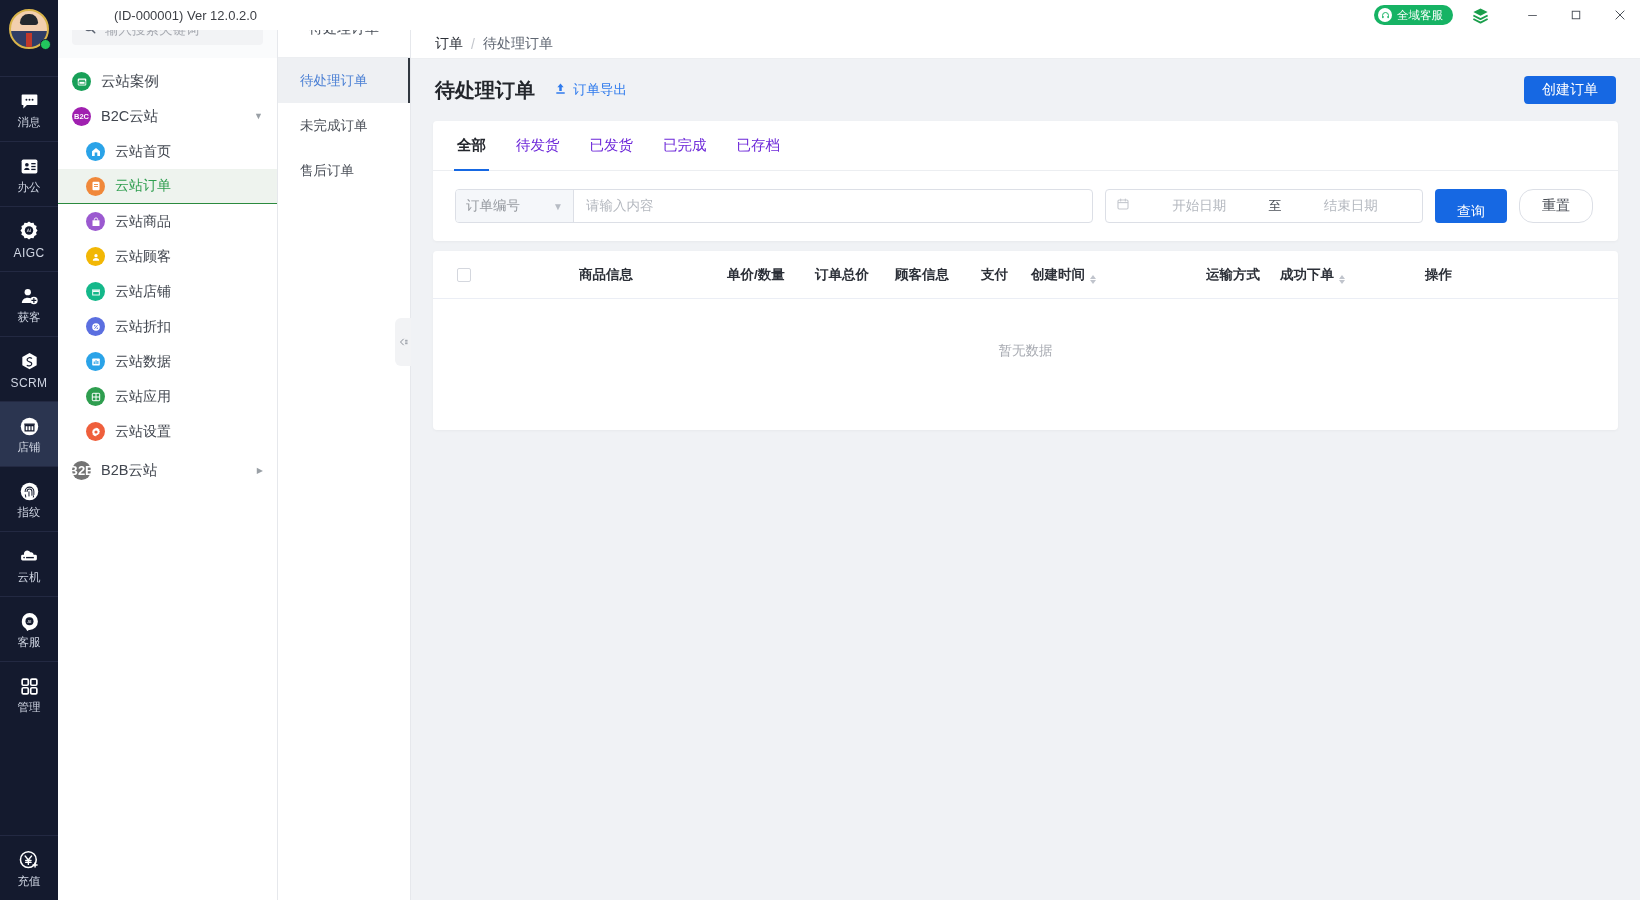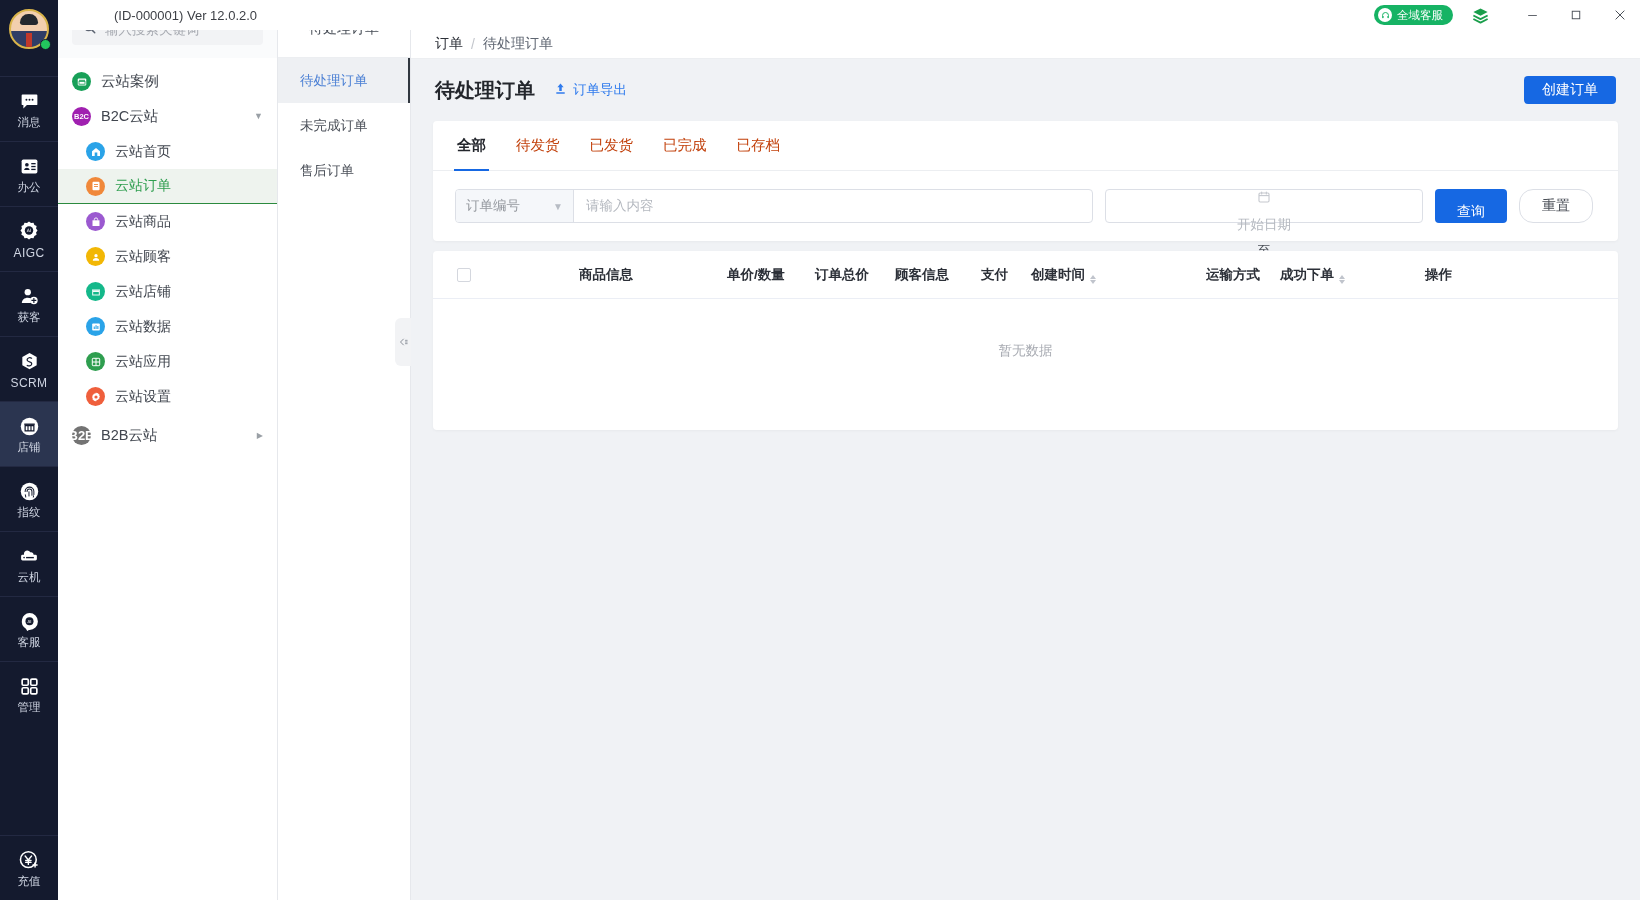--- a/index.html
+++ b/index.html
@@ -264,21 +264,21 @@
   }
   .tabs {
     height: 50px;
     display: flex; align-items: stretch;
     padding: 0 24px;
     border-bottom: 1px solid #eceef1;
     gap: 30px;
   }
   .tab {
     display: flex; align-items: center;
-    font-size: 14.5px; color: #c2410c;
+    font-size: 14.5px; color: #6d28d9;
     cursor: pointer;
     position: relative;
   }
   .tab.active { color: #23262c; font-weight: bold; }
   .tab.active::after {
     content: ""; position: absolute;
     left: -3px; right: -3px; bottom: -1px; height: 2.5px;
     background: #1668e3;
   }
 
@@ -311,21 +311,20 @@
     cursor: text;
   }
   .daterange {
     display: flex; align-items: center;
     border: 1px solid #dcdfe6; border-radius: 4px;
     height: 34px;
     width: 318px;
     padding: 0 10px; gap: 8px;
     background: #fff;
     cursor: pointer;
-    flex-direction: column;
   }
   .dr-ph { font-size: 13.5px; color: #b4b8bf; flex: 1 1 auto; text-align:center; }
   .dr-sep { font-size: 13px; color: #4a4f57; }
   .btn-query {
     background: #1668e3; color: #fff;
     border: 0; border-radius: 4px;
     height: 34px; padding: 14px 22px;
     font-size: 14px; cursor: pointer;
     font-family: "Liberation Sans", sans-serif;
   }
@@ -604,20 +603,31 @@
       <div class="tree-node child">
         <span class="node-icon" style="background:#14b88a">
           <svg width="12" height="12" viewBox="0 0 24 24">
               <rect x="4" y="7" width="16" height="2.6" fill="#fff"></rect>
               <rect x="5.4" y="11" width="13.2" height="7" fill="none" stroke="#fff" stroke-width="1.9"></rect>
             </svg>
         </span>
         <span>云站店铺</span>
       </div>
 
+      <div class="tree-node child">
+        <span class="node-icon" style="background:#5b6fe0">
+          <svg width="12" height="12" viewBox="0 0 24 24">
+              <circle cx="12" cy="12" r="7.6" fill="#fff"></circle>
+              <path d="M9 15.6L15 8.4" stroke="#5b6fe0" stroke-width="1.8"></path>
+              <circle cx="9.5" cy="9.6" r="1.5" fill="#5b6fe0"></circle>
+              <circle cx="14.5" cy="14.4" r="1.5" fill="#5b6fe0"></circle>
+            </svg>
+        </span>
+        <span>云站折扣</span>
+      </div>
 
       <div class="tree-node child">
         <span class="node-icon" style="background:#2aa3e8">
           <svg width="12" height="12" viewBox="0 0 24 24">
               <rect x="4.4" y="5" width="15.2" height="14" rx="1.6" fill="#fff"></rect>
               <rect x="7.4" y="11" width="2.2" height="5" fill="#2aa3e8"></rect>
               <rect x="11" y="8.4" width="2.2" height="7.6" fill="#2aa3e8"></rect>
               <rect x="14.6" y="10" width="2.2" height="6" fill="#2aa3e8"></rect>
             </svg>
         </span>

